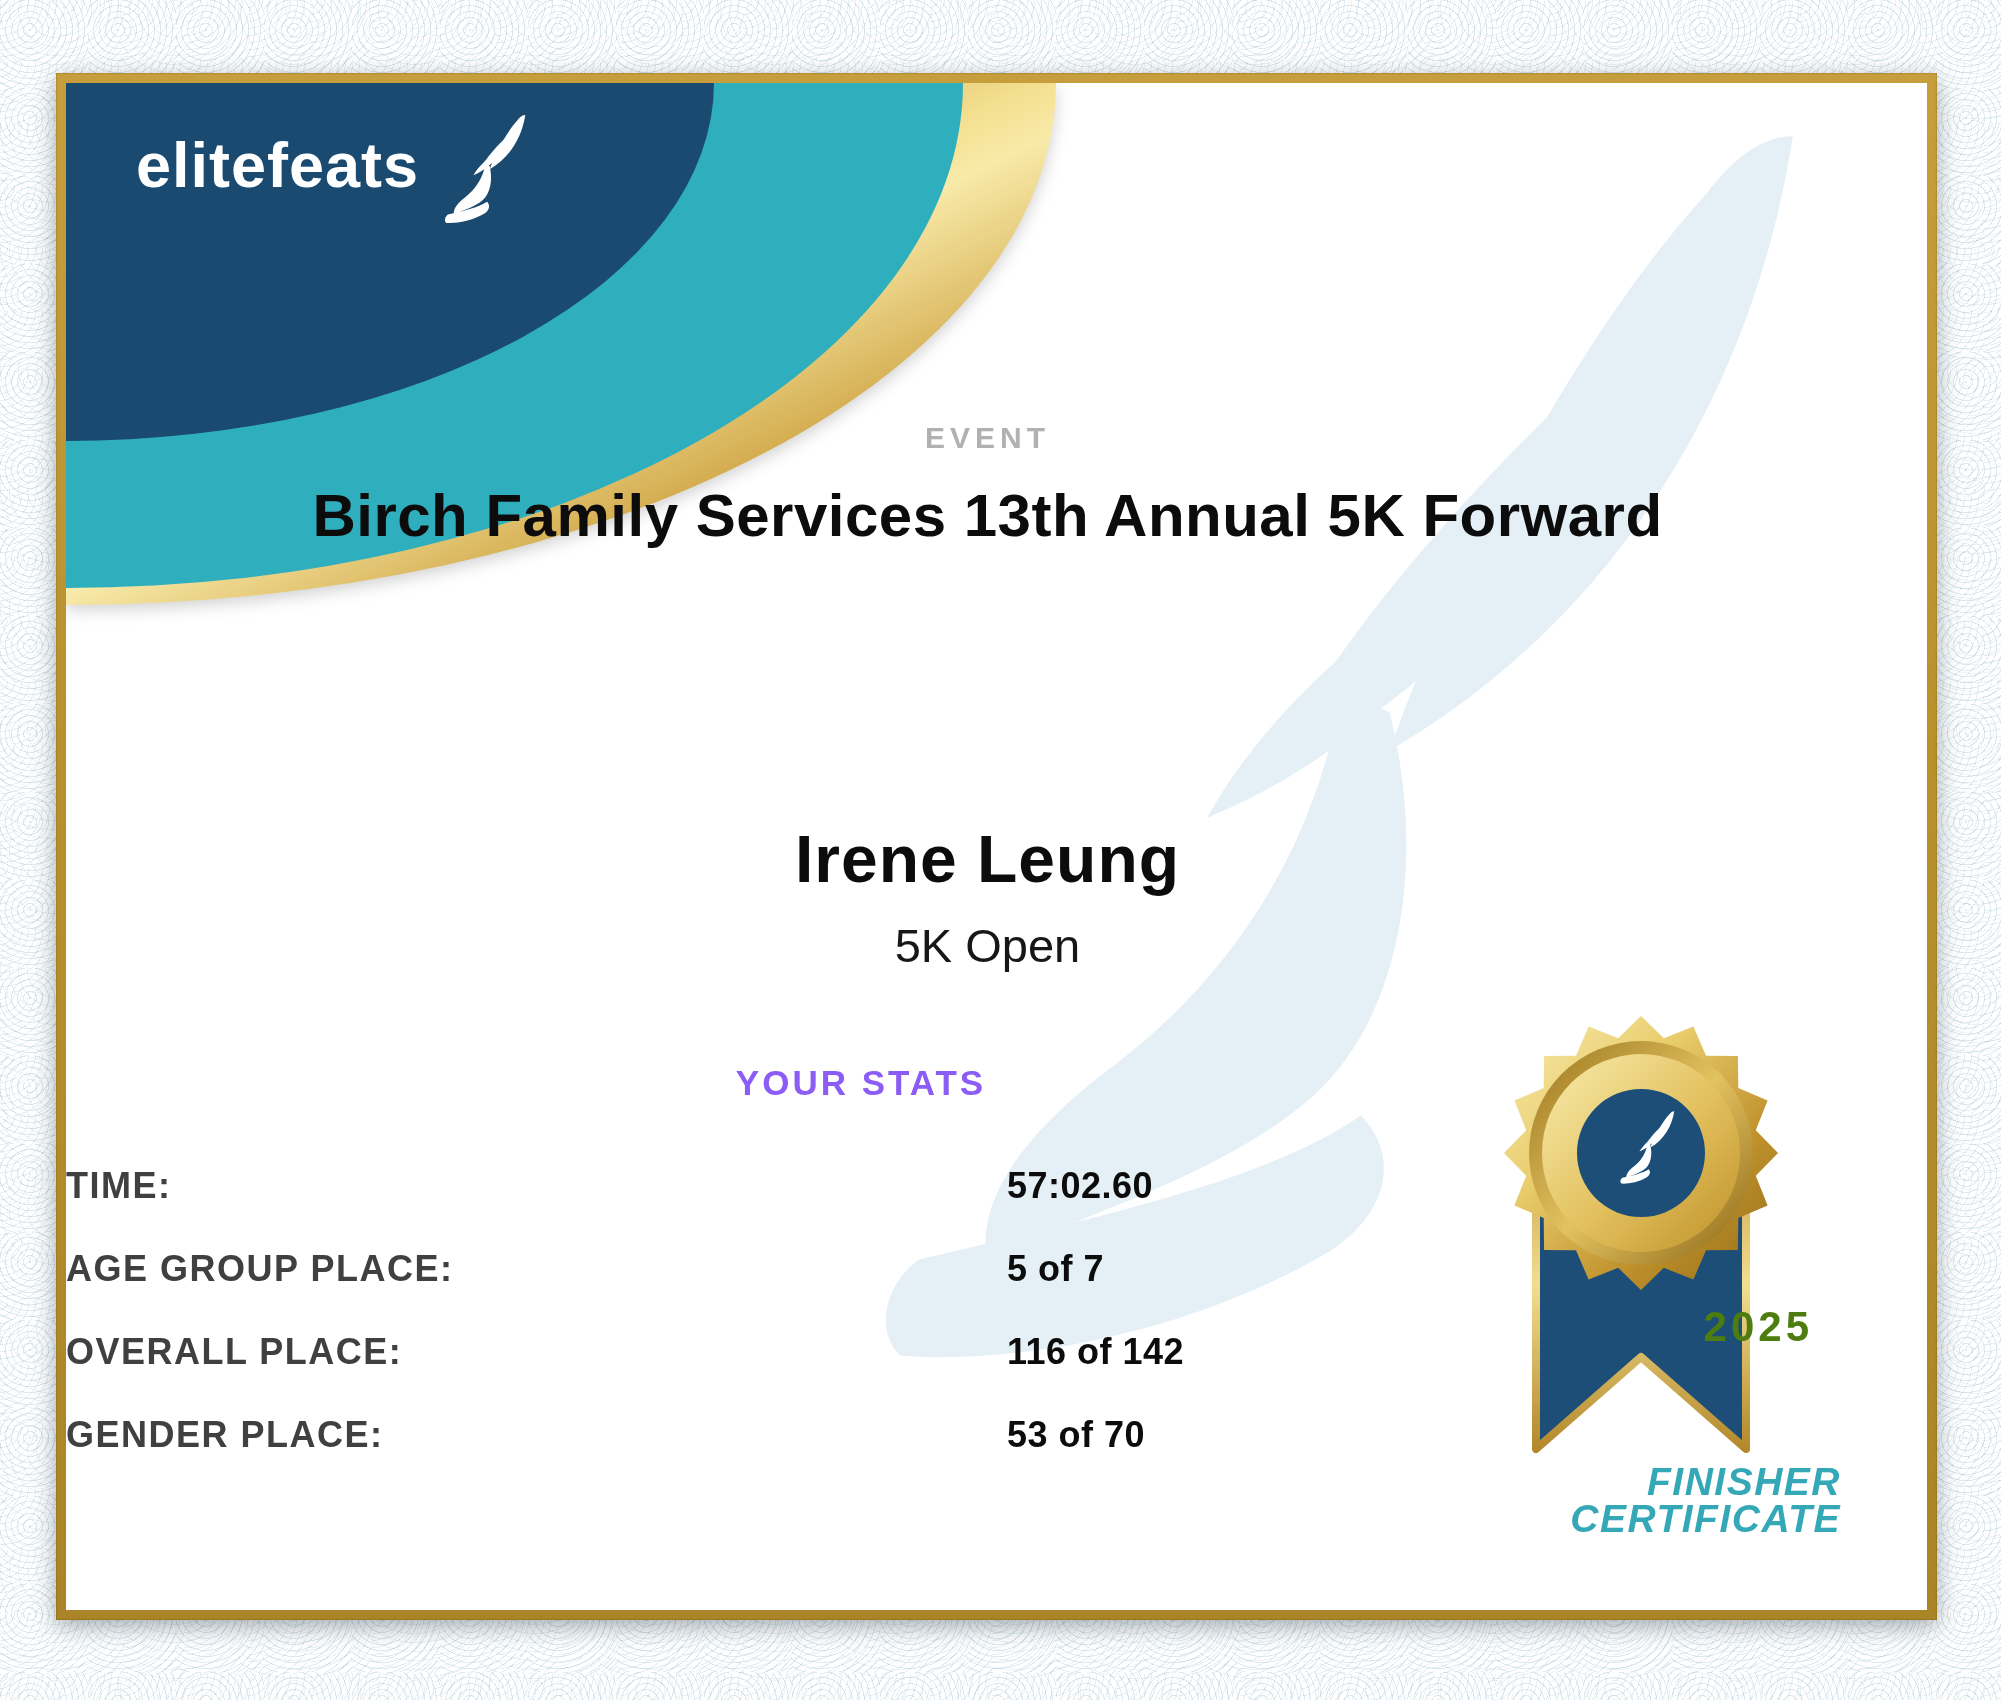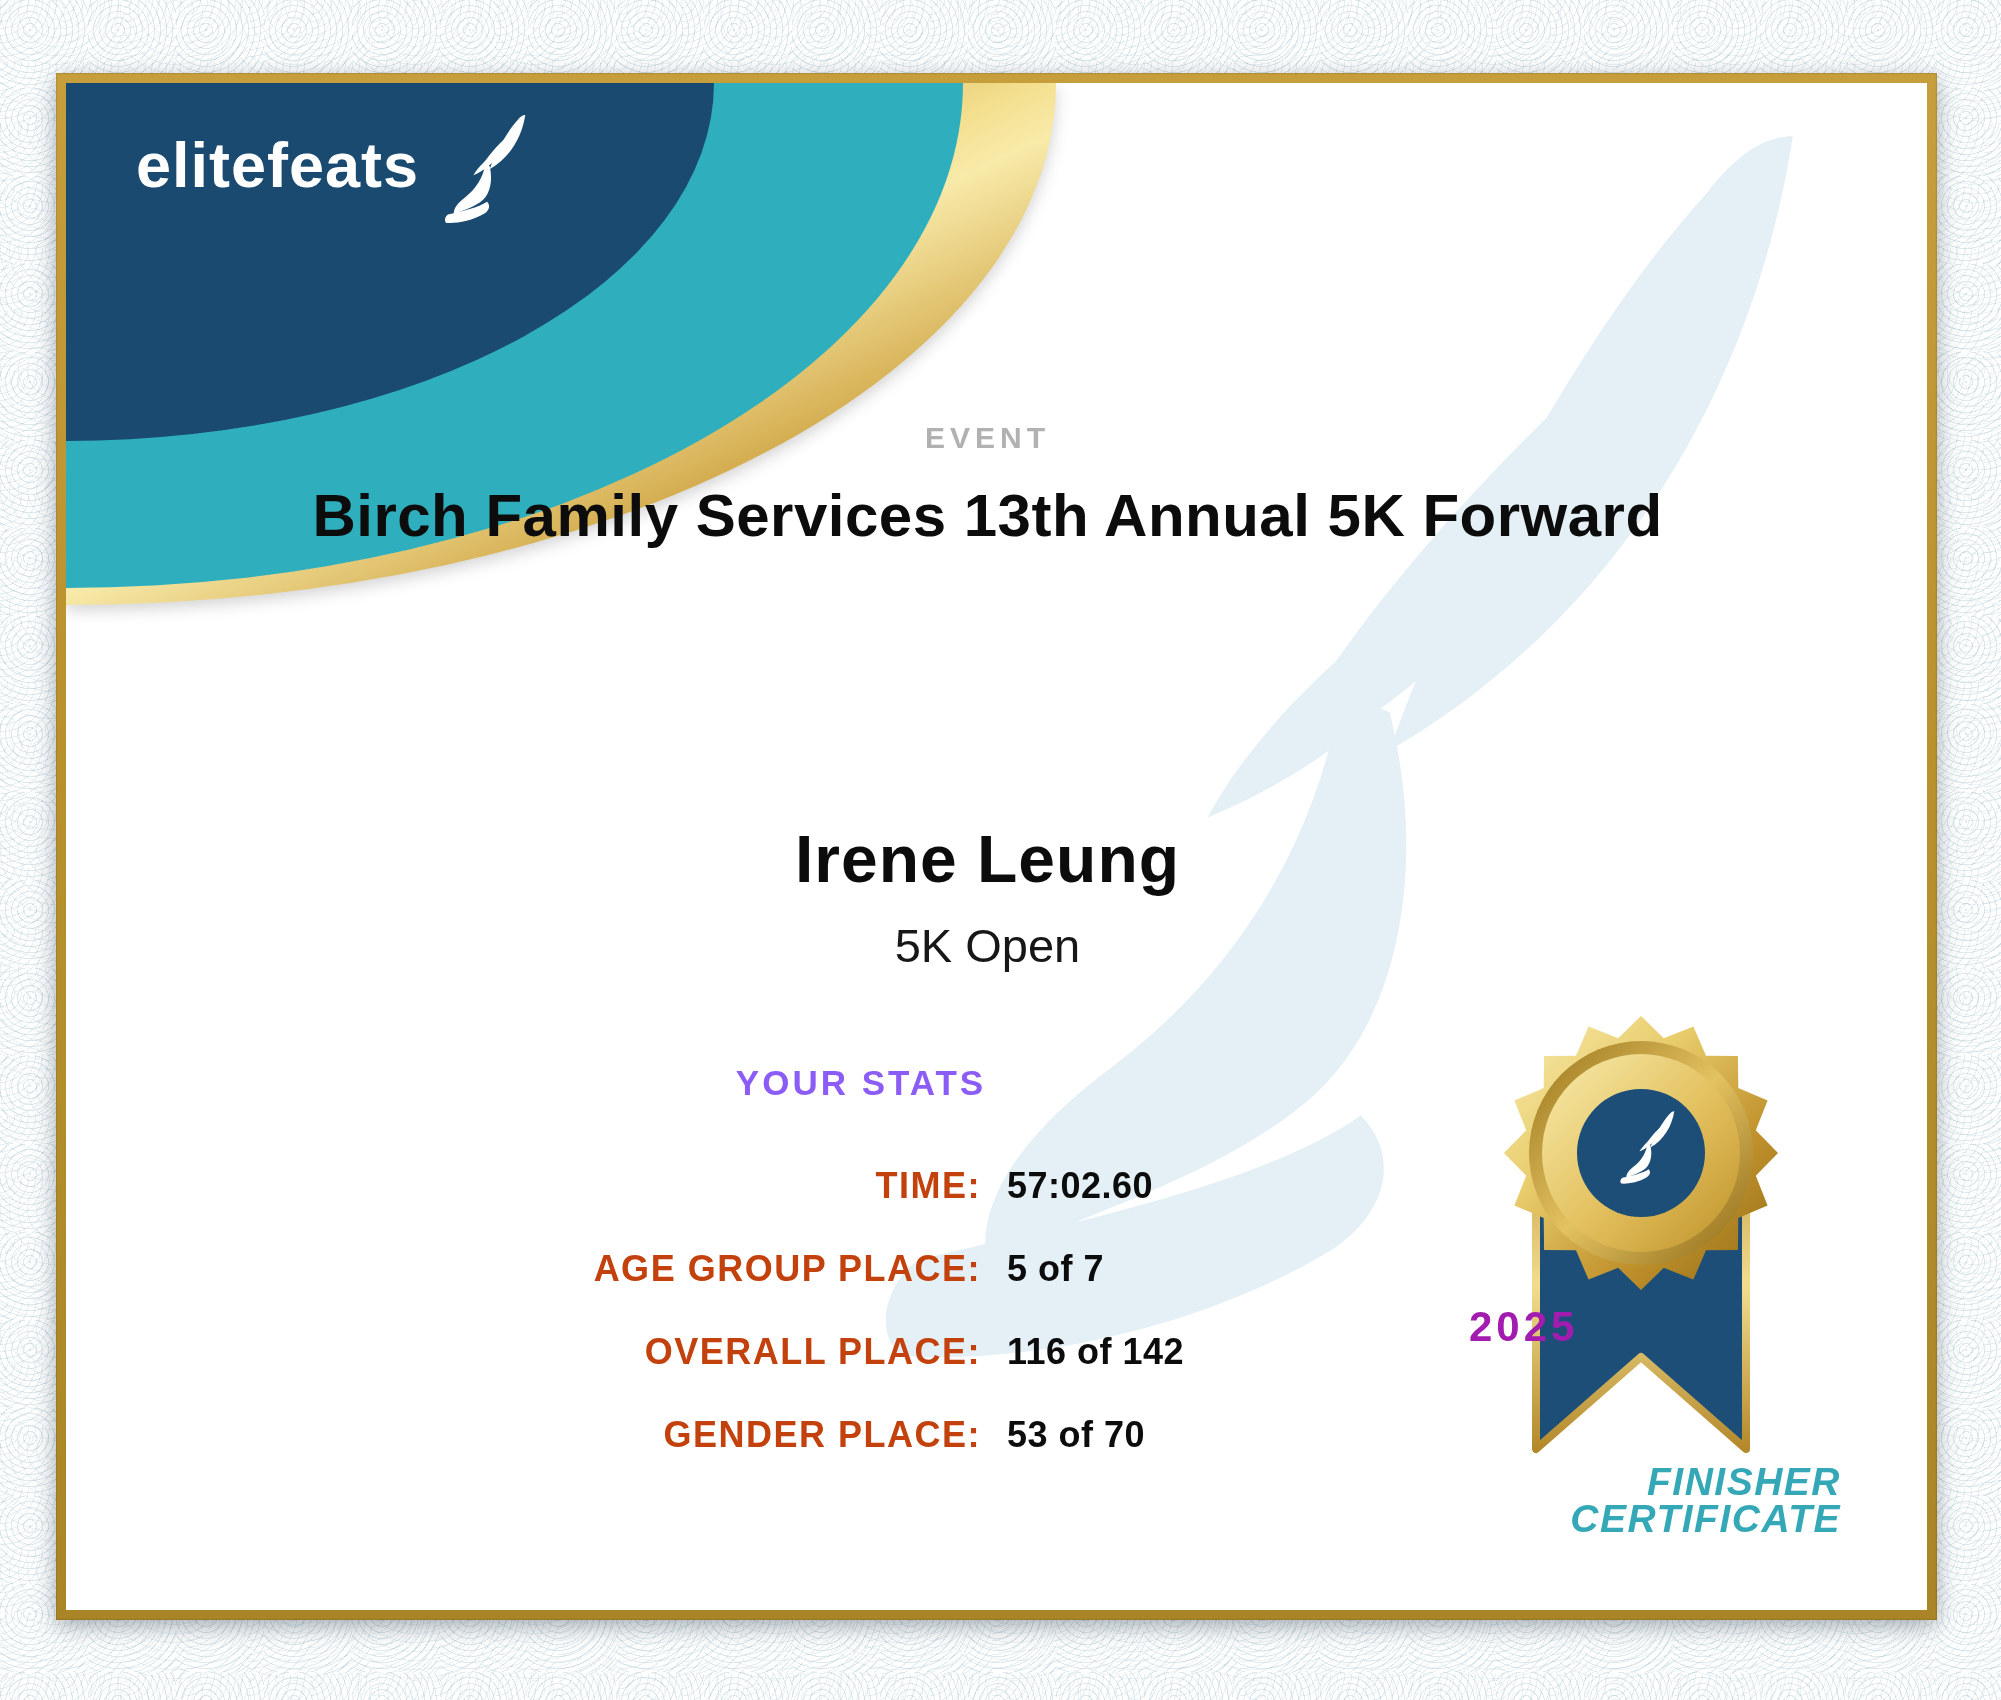--- a/index.html
+++ b/index.html
@@ -42,28 +42,28 @@
   .event-label{top:338px;font-size:30px;font-weight:700;letter-spacing:5px;color:#b1b1b1;}
   .event-title{top:398px;font-size:60px;font-weight:700;letter-spacing:.5px;color:#0c0c0c;}
   .awarded{top:660px;font-size:34px;font-weight:700;letter-spacing:3.5px;color:#bcbcbc;}
   .name{top:738px;font-size:66px;font-weight:700;letter-spacing:1px;color:#0c0c0c;}
   .division{top:835px;font-size:47px;font-weight:400;color:#171717;}
   .stats-head{top:980px;width:1590px;font-size:35px;font-weight:700;letter-spacing:3px;color:#8b5cf6;}
 
   
   .stats{position:absolute;left:0;top:1082px;width:1843px;}
   .stat-row{display:grid;grid-template-columns:915px 1fr;column-gap:26px;margin-bottom:41px;}
-  .stat-label{text-align:right;font-size:36px;font-weight:600;letter-spacing:1.5px;color:#c2410c;}
+  .stat-label{text-align:left;font-size:36px;font-weight:600;letter-spacing:1.5px;color:#404040;}
   .stat-value{text-align:left;font-size:36px;font-weight:700;color:#0c0c0c;letter-spacing:.5px;}
 
   
   .badge{position:absolute;left:1403px;top:928px;width:344px;text-align:center;}
   .badge svg{display:block;}
-  .badge-year{position:absolute;left:0;top:292px;width:344px;text-align:left;
-              font-size:42px;font-weight:700;letter-spacing:4px;color:#a21caf;}
+  .badge-year{position:absolute;left:0;top:292px;width:344px;text-align:right;
+              font-size:42px;font-weight:700;letter-spacing:4px;color:#4d7c0f;}
   .badge-caption{position:absolute;left:-28px;top:452px;width:400px;text-align:right;
                  font-size:39px;font-weight:700;letter-spacing:1.5px;color:#35a8b7;line-height:37px;font-style:italic;}
 </style>
 </head>
 <body>
 
 <svg width="0" height="0" style="position:absolute">
   <defs>
     <g id="wingfoot">
       <path d="M118,2 C114,28 100,52 76,66 C83,46 97,21 109,8 C112,4 115,2 118,2 Z"></path>

